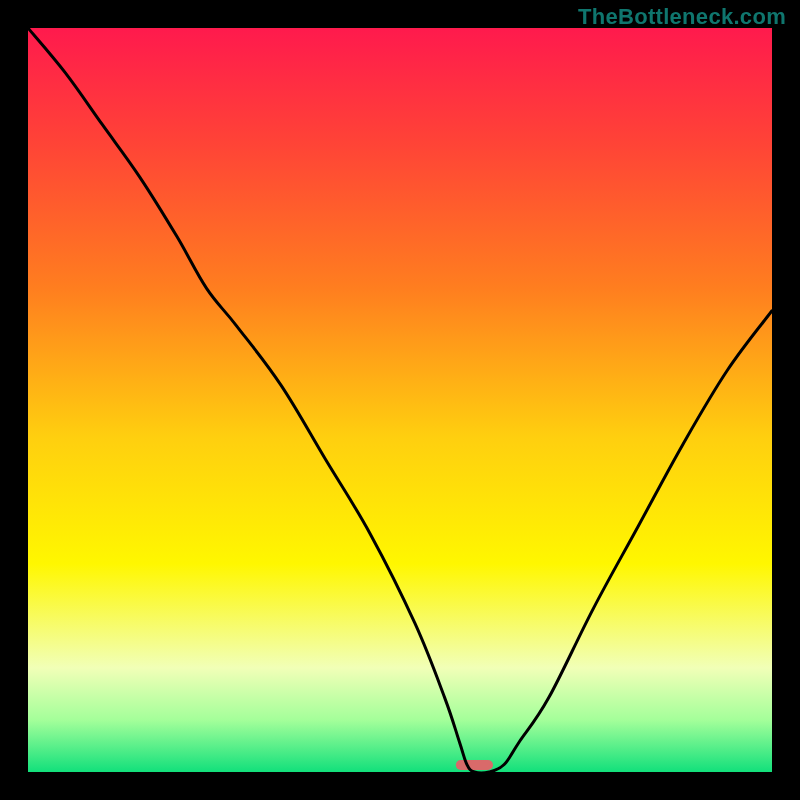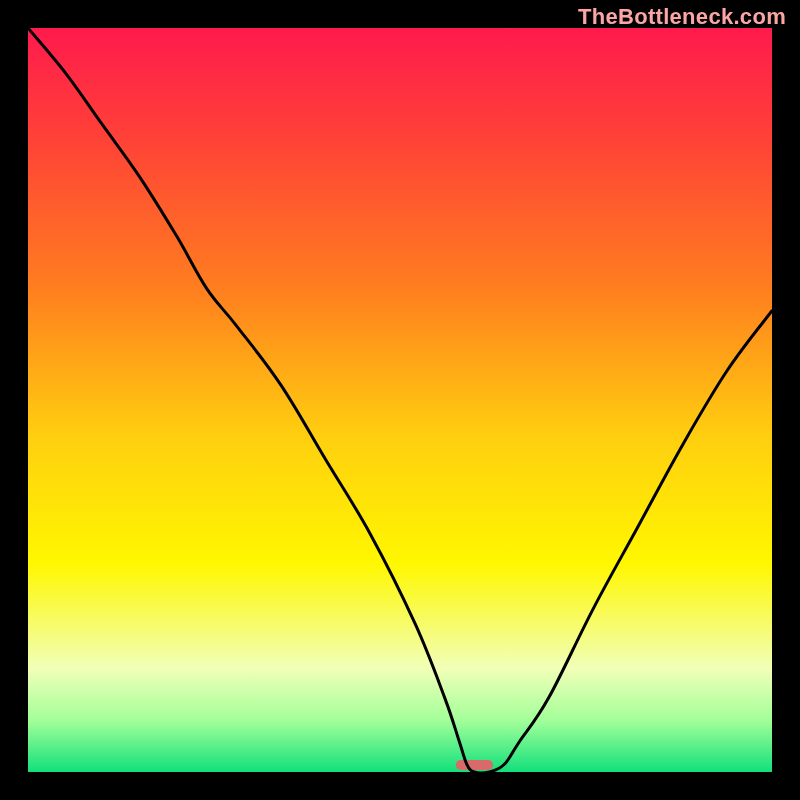--- a/index.html
+++ b/index.html
@@ -16,21 +16,21 @@
     width: 800px;
     height: 800px;
     background: #000;
   }
   .watermark {
     position: absolute;
     top: 4px;
     right: 14px;
     font-size: 22px;
     font-weight: 600;
-    color: #fca5a5;
+    color: #0f766e;
     letter-spacing: 0.3px;
     z-index: 20;
   }
   .plot {
     position: absolute;
     display: block;
     z-index: 10;
   }
 </style>
 </head>

